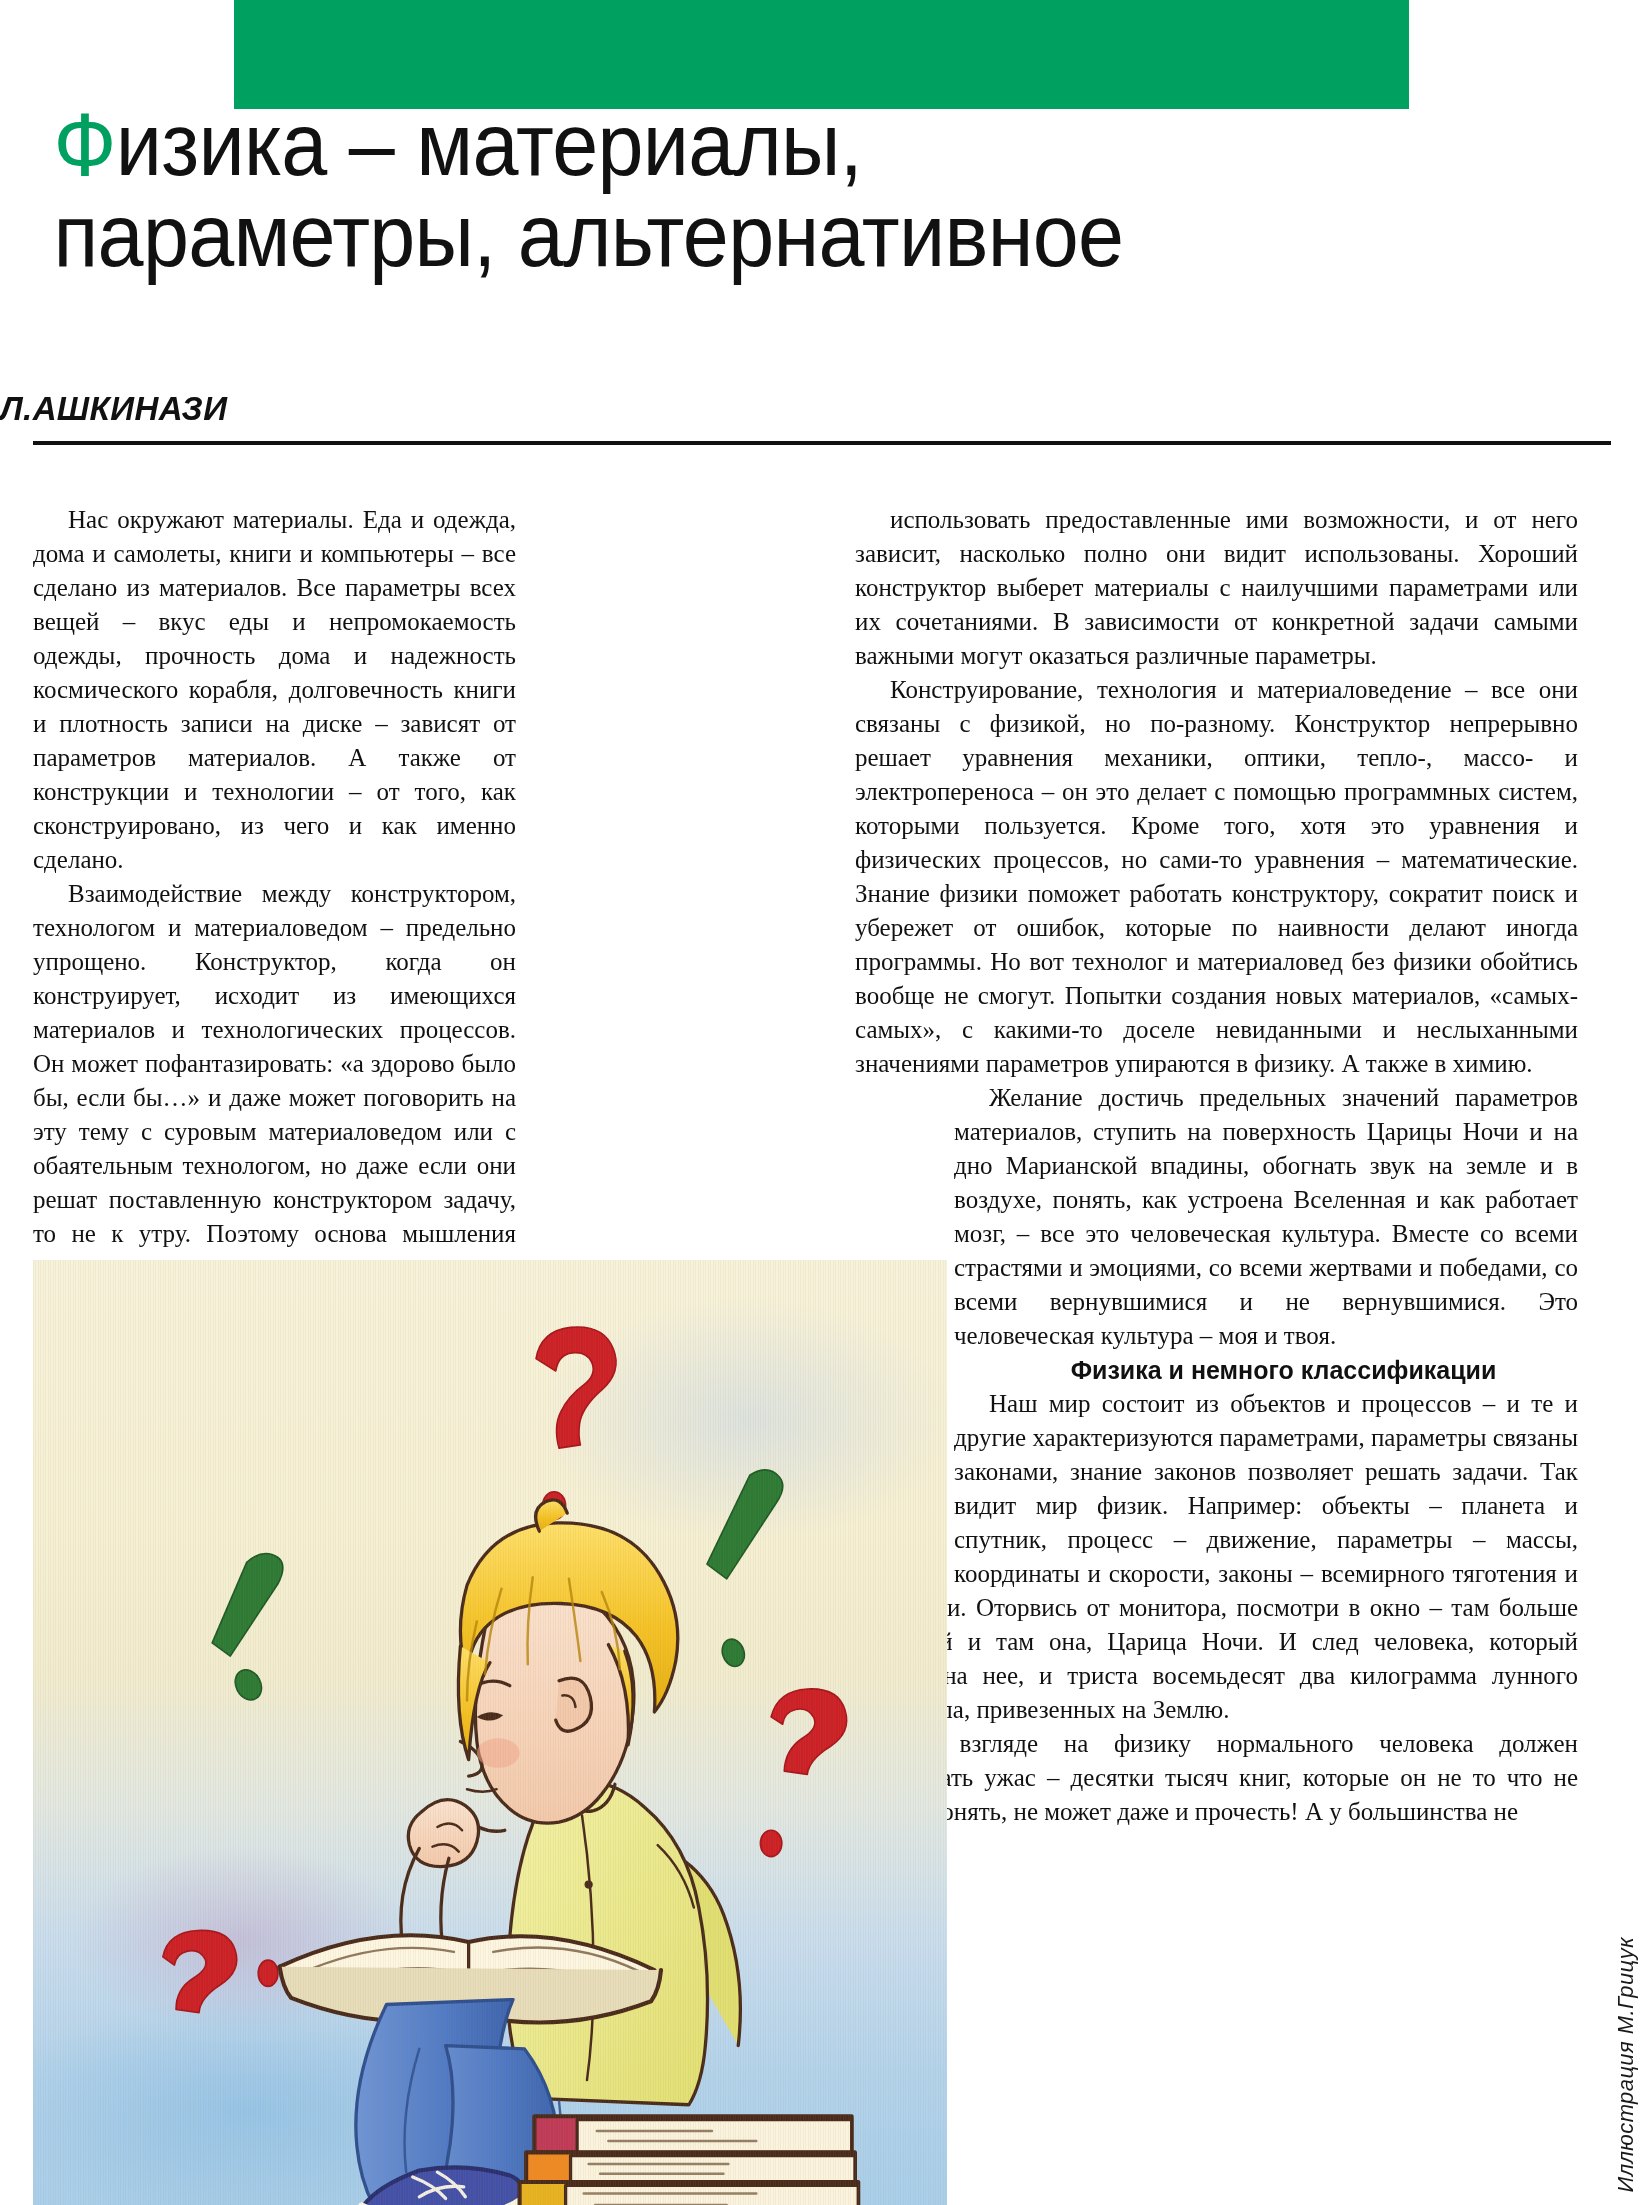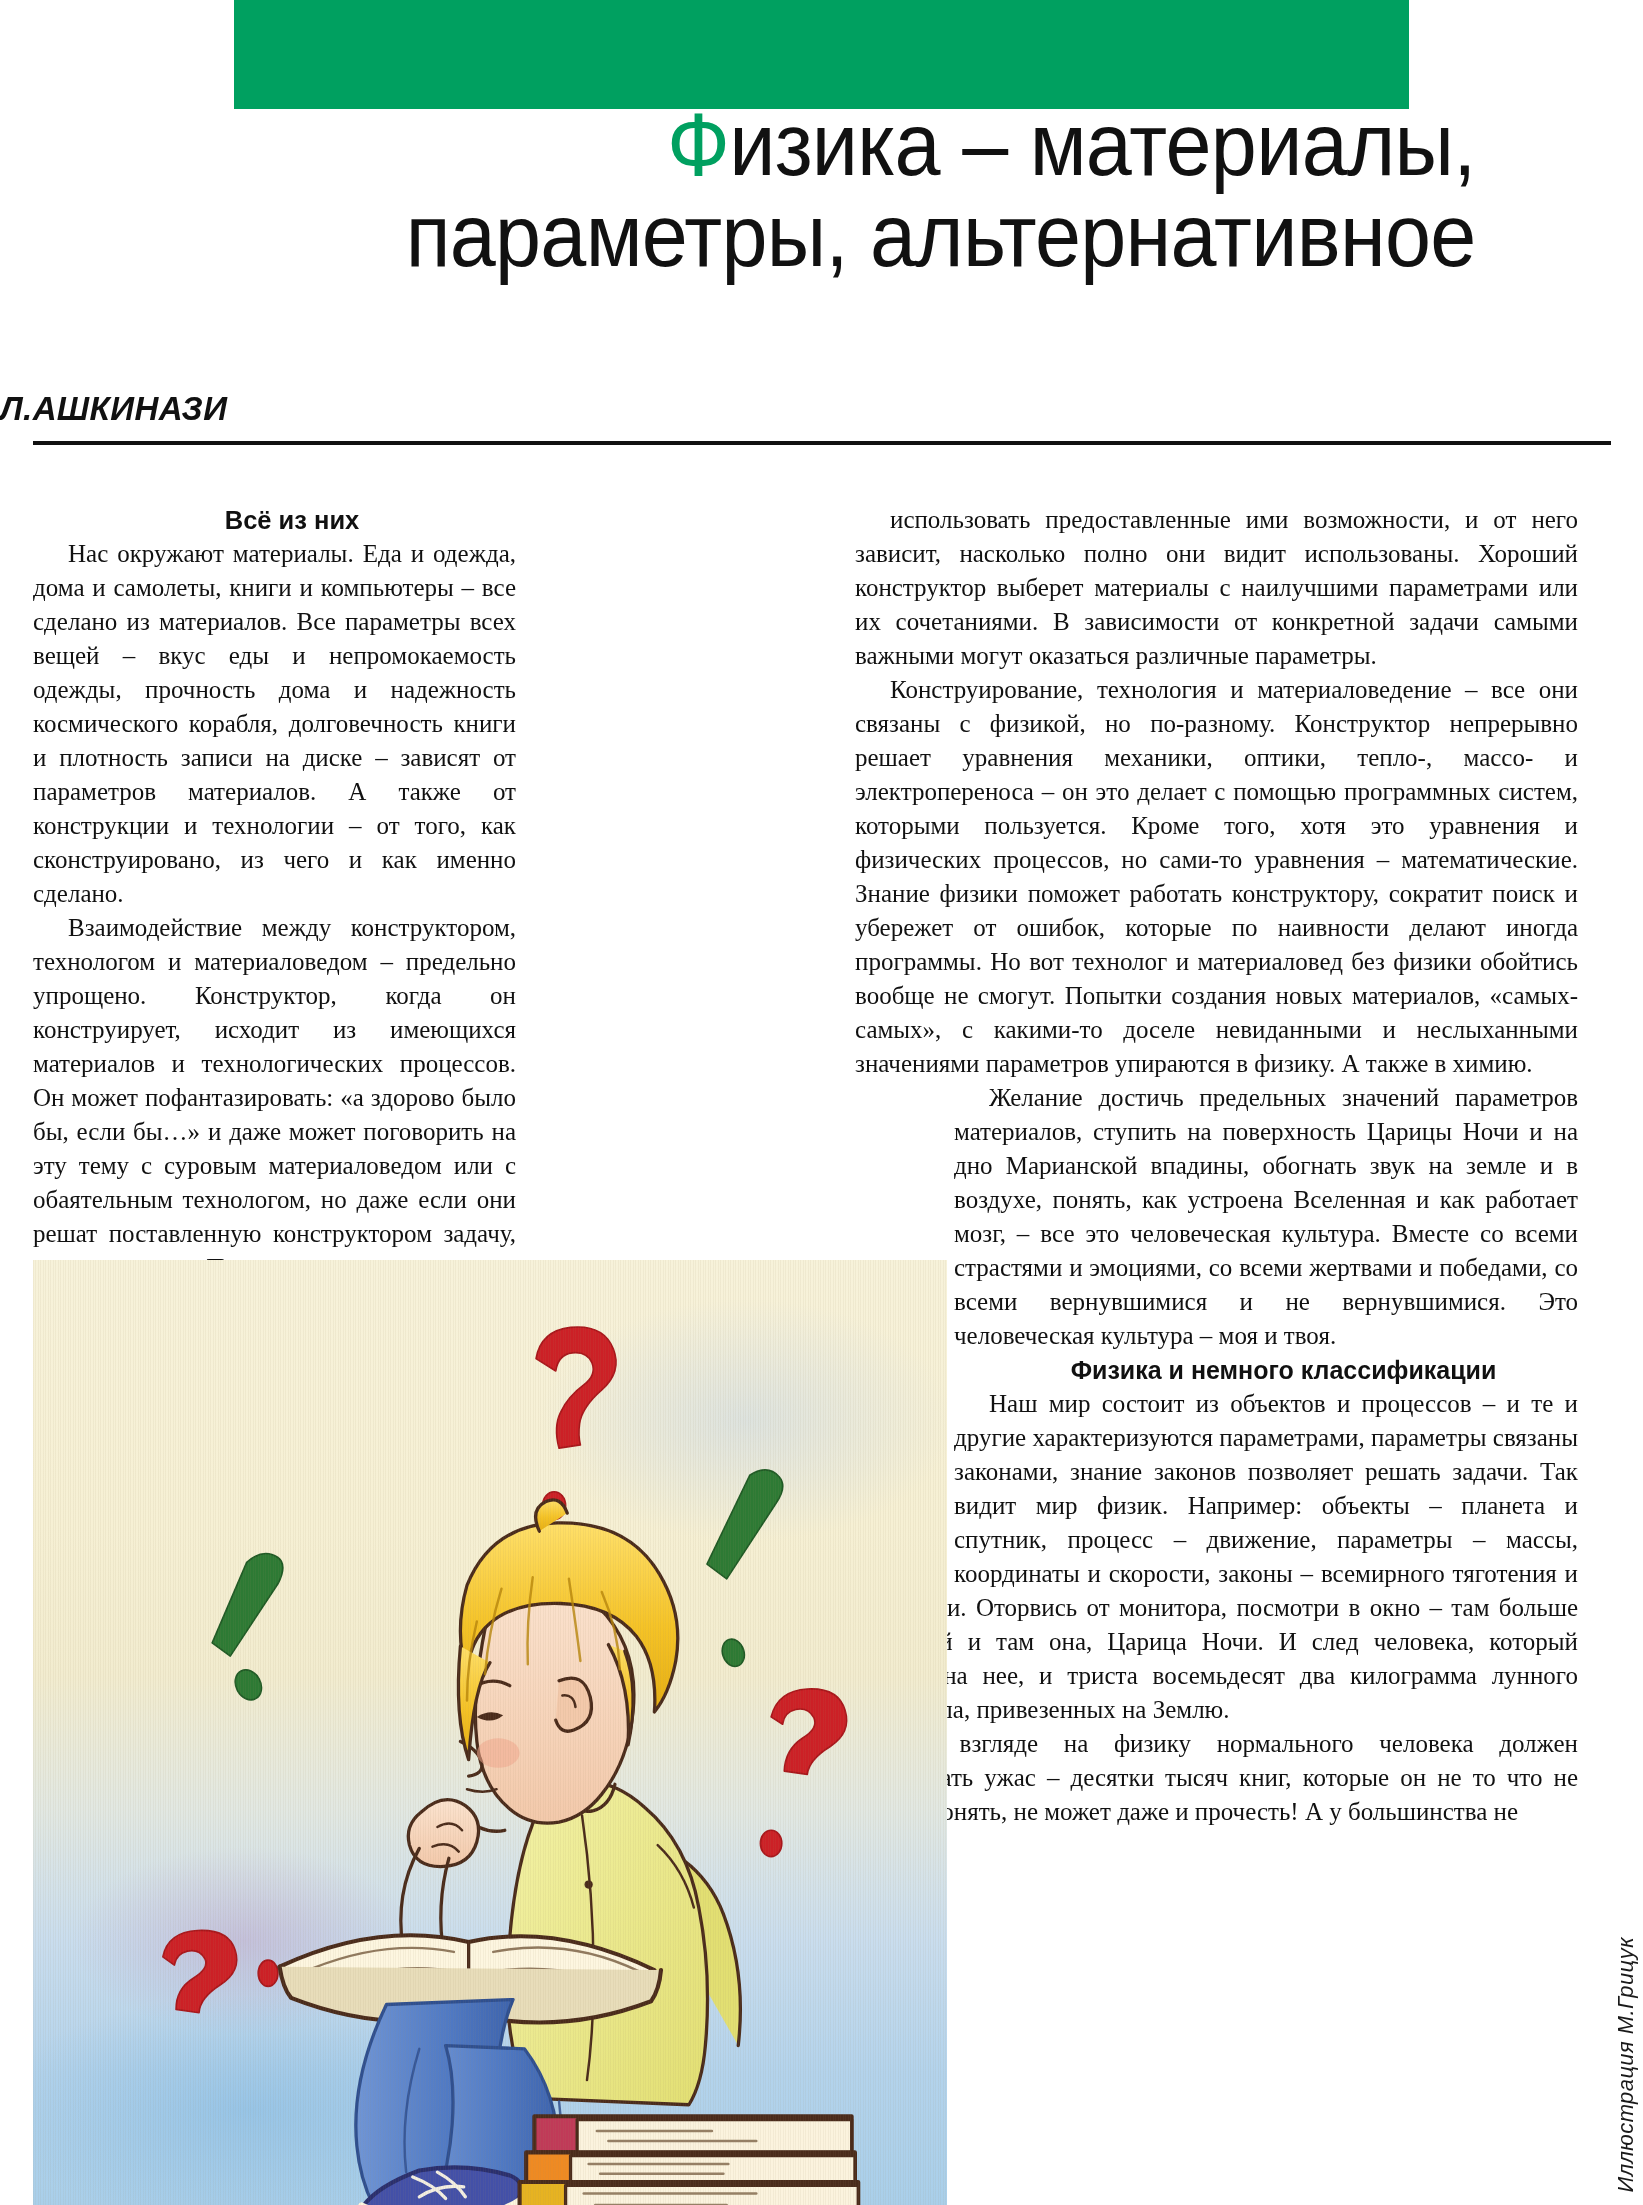--- a/index.html
+++ b/index.html
@@ -25,21 +25,21 @@
     width: 1175px;
     height: 109px;
     background: #00a060;
   }
 
   .masthead {
     position: absolute;
     left: 0px;
     top: 99px;
     width: 1529px;
-    text-align: right;
+    text-align: left;
   }
   .title-line {
     font-family: "Liberation Sans Narrow", "Liberation Sans", sans-serif;
     font-weight: 400;
     font-size: 89px;
     line-height: 1.02;
     letter-spacing: -0.8px;
     color: #111111;
     white-space: nowrap;
     transform: scaleX(0.93);
@@ -178,21 +178,20 @@
 
 <div class="masthead">
   <div class="title-line"><span class="title-cap">Ф</span><span>изика – материалы,</span></div>
   <div class="title-line">параметры, альтернативное</div>
 </div>
 
 <div class="byline">Л.АШКИНАЗИ</div>
 <div class="rule"></div>
 
 <div class="col col-left">
-  <p class="subhead">Всё из них</p>
   <p>Нас окружают материалы. Еда и одежда, дома и самолеты, книги и компьютеры – все сделано из материалов. Все параметры всех вещей – вкус еды и непромокаемость одежды, прочность дома и надежность космического корабля, долговечность книги и плотность записи на диске – зависят от параметров материалов. А также от конструкции и технологии – от того, как сконструировано, из чего и как именно сделано.</p>
   <p>Взаимодействие между конструктором, технологом и материаловедом – предельно упрощено. Конструктор, когда он конструирует, исходит из имеющихся материалов и технологических процессов. Он может пофантазировать: «а здорово было бы, если бы…» и даже может поговорить на эту тему с суровым материаловедом или с обаятельным технологом, но даже если они решат поставленную конструктором задачу, то не к утру. Поэтому основа мышления конструктора – существующие материалы и технологии. Только он может</p>
 </div>
 
 <div class="col col-right">
   <p>использовать предоставленные ими возможности, и от него зависит, насколько полно они видит использованы. Хороший конструктор выберет материалы с наилучшими параметрами или их сочетаниями. В зависимости от конкретной задачи самыми важными могут оказаться различные параметры.</p>
   <p>Конструирование, технология и материаловедение – все они связаны с физикой, но по-разному. Конструктор непрерывно решает уравнения механики, оптики, тепло-, массо- и электропереноса – он это делает с помощью программных систем, которыми пользуется. Кроме того, хотя это уравнения и физических процессов, но сами-то уравнения – математические. Знание физики поможет работать конструктору, сократит поиск и убережет от ошибок, которые по наивности делают иногда программы. Но вот технолог и материаловед без физики обойтись вообще не смогут. Попытки создания новых материалов, «самых-самых», с какими-то доселе невиданными и неслыханными значениями параметров упираются в физику. А также в химию.</p>
   <div class="wrap-shim"></div>
   <p>Желание достичь предельных значений параметров материалов, ступить на поверхность Царицы Ночи и на дно Марианской впадины, обогнать звук на земле и в воздухе, понять, как устроена Вселенная и как работает мозг, – все это человеческая культура. Вместе со всеми страстями и эмоциями, со всеми жертвами и победами, со всеми вернувшимися и не вернувшимися. Это человеческая культура – моя и твоя.</p>
   <p class="subhead-2">Физика и немного классификации</p>

